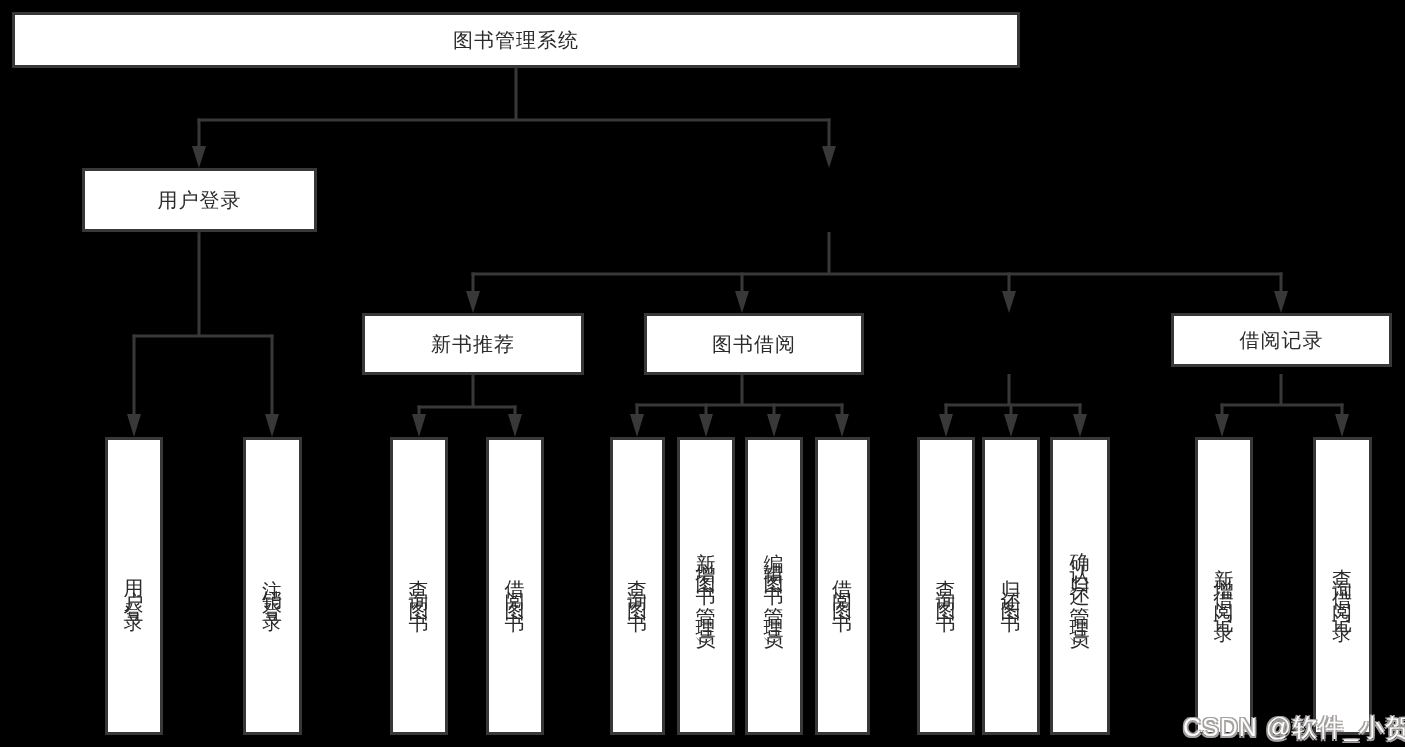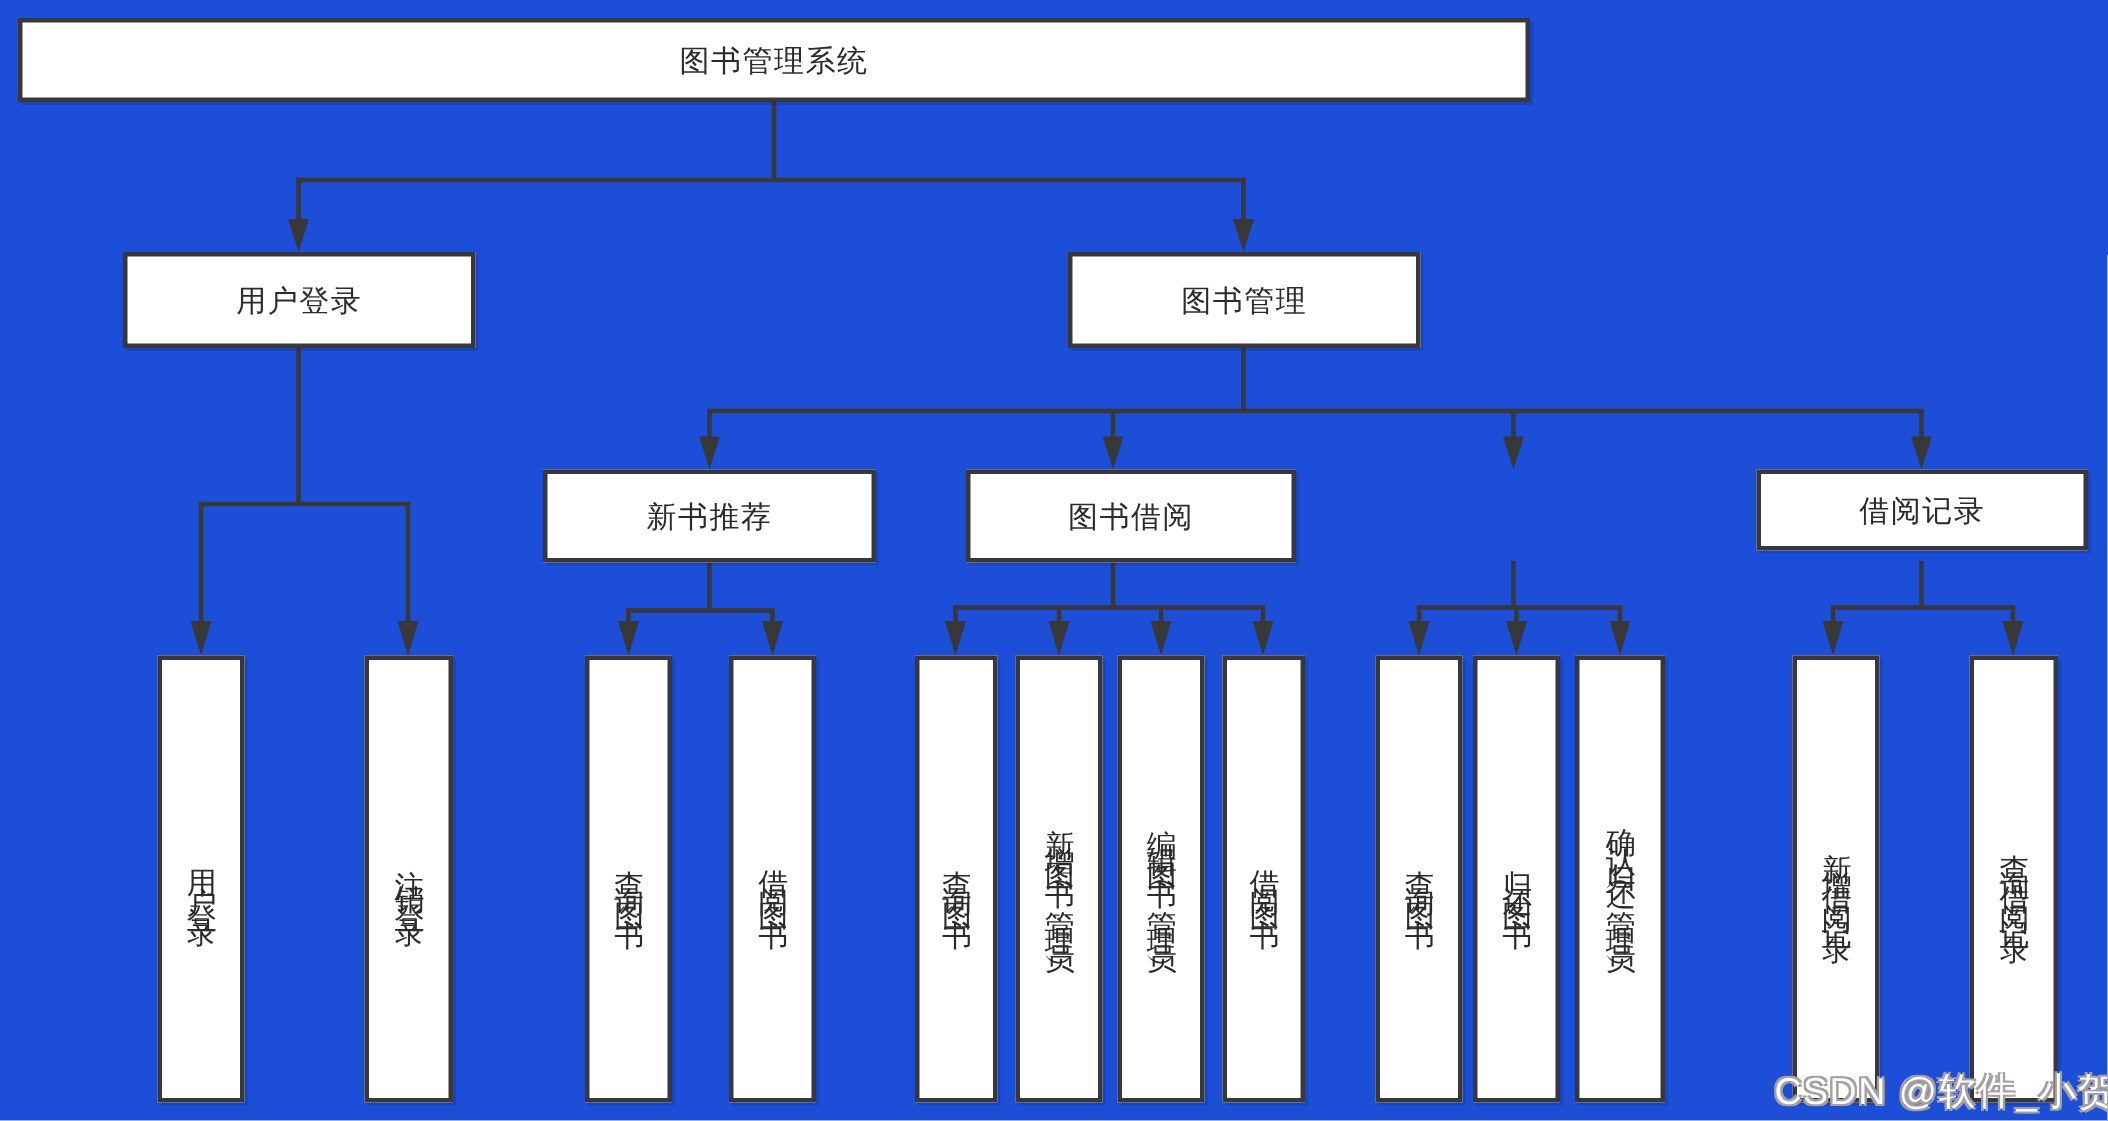--- a/index.html
+++ b/index.html
@@ -1,21 +1,21 @@
 <!DOCTYPE html>
 <html><head>
 <meta charset="utf-8">
 <style>
   html, body { margin: 0; padding: 0; background: #ffffff; }
   body { font-family: "Liberation Sans", "DejaVu Sans", sans-serif; }
   #stage {
     position: relative;
     width: 1405px;
     height: 747px;
-    background: #1d4ed8;
+    background: #000000;
     overflow: hidden;
   }
   #wires { position: absolute; left: 0; top: 0; z-index: 0; }
   .node {
     position: absolute;
     box-sizing: border-box;
     background: #ffffff;
     border: 3px solid #383838;
     box-shadow: 2px 2px 0 rgba(0,0,0,0.12);
     display: flex;
@@ -116,21 +116,20 @@
       <polygon points="1004,414 1018,414 1011,437"></polygon>
       <polygon points="1073,414 1087,414 1080,437"></polygon>
       <polygon points="1215,414 1229,414 1222,437"></polygon>
       <polygon points="1335,414 1349,414 1342,437"></polygon>
     </g>
   </svg>
 
   <div class="node hbox" style="left:12px; top:12px; width:1008px; height:56px;">图书管理系统</div>
 
   <div class="node hbox" style="left:82px; top:168px; width:235px; height:64px;">用户登录</div>
-  <div class="node hbox" style="left:712px; top:168px; width:235px; height:64px;">图书管理</div>
 
   <div class="node hbox" style="left:362px; top:313px; width:222px; height:62px;">新书推荐</div>
   <div class="node hbox" style="left:632px; top:313px; width:220px; height:62px;margin-left:12px;">图书借阅</div>
   <div class="node hbox" style="left:1171px; top:313px; width:221px; height:54px;">借阅记录</div>
 
   <div class="node vbox" style="left:105px; top:437px; width:58px; height:298px;">
     <span>用户登录</span>
     </div>
   <div class="node vbox" style="left:243px; top:437px; width:59px; height:298px;">
     <span>注销登录</span>

